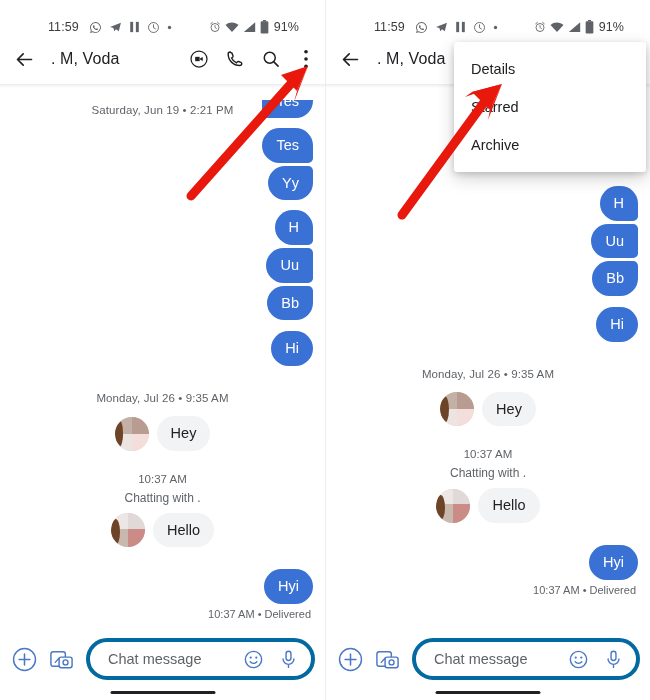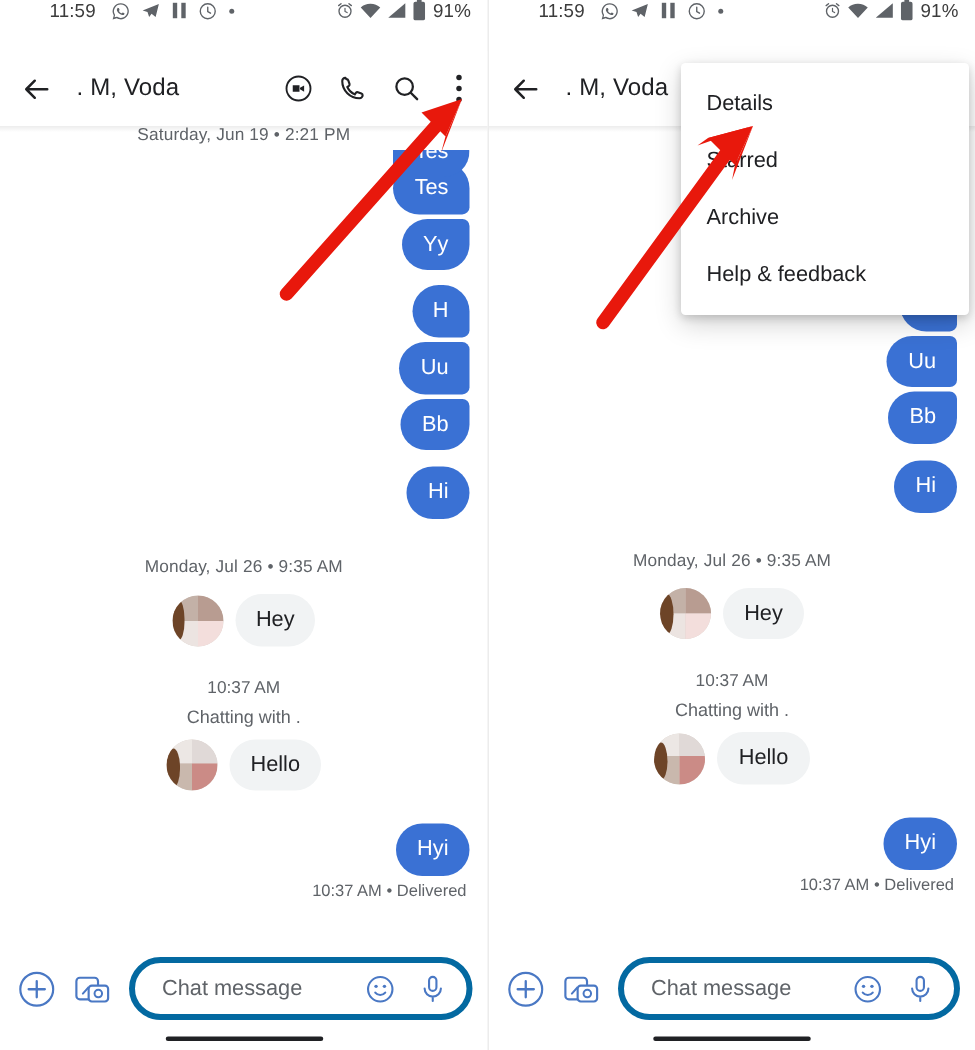--- a/index.html
+++ b/index.html
@@ -14,22 +14,22 @@
     position: relative;
     width: 325px; height: 700px;
     background: #ffffff;
     overflow: hidden;
   }
   .phone.right { border-left: 1px solid #ececec; }
 
   
   .statusbar {
     height: 34px;
-    display: flex; align-items: flex-start;
-    padding: 0 11px;
+    display: flex; align-items: flex-end;
+    padding: 0 26px;
     font-size: 12.5px; color: #4a4a4a;
     letter-spacing: .1px;
   }
   .sb-left { display: flex; align-items: center; gap: 7px; margin-left: 22px; }
   .sb-right { display: flex; align-items: center; gap: 4px; margin-left: auto; }
   .sb-time { font-size: 12.5px; color: #3c3c3c; margin-right: 3px; }
   .sb-pct { font-size: 12.5px; color: #3c3c3c; margin-left: 1px; }
   .ico { display: inline-flex; align-items: center; justify-content: center; }
   .ico svg { display: block; }
 
@@ -288,21 +288,21 @@
         </span>
       </span>
     </div>
     <div class="shadowline"></div>
 
     <div class="thread">
       <div class="clipped-wrap">
         <div class="clipped">Tes</div>
       </div>
 
-      <div class="daystamp" style="margin-top:34px">Saturday, Jun 19 • 2:21 PM</div>
+      <div class="daystamp" style="margin-top:54px">Saturday, Jun 19 • 2:21 PM</div>
 
       <div class="row out">
         <div class="bubble out grp-first">Tes</div>
       </div>
       <div class="row out" style="margin-top:1px">
         <div class="bubble out grp-last">Yy</div>
       </div>
 
       <div class="row out" style="margin-top:10px">
         <div class="bubble out grp-first">H</div>
@@ -514,21 +514,20 @@
       <div class="row out" style="margin-top:22px">
         <div class="bubble out">Hyi</div>
       </div>
       <div class="delivered">10:37 AM • Delivered</div>
     </div>
 
     <div class="menu">
       <div class="menu-item">Details</div>
       <div class="menu-item">Starred</div>
       <div class="menu-item">Archive</div>
-      <div class="menu-item">Help &amp; feedback</div>
     </div>
 
     <div class="composer">
       <span class="ico">
         <svg width="25" height="25" viewBox="0 0 26 26">
             <circle cx="13" cy="13" r="11.4" fill="none" stroke="#4a78c4" stroke-width="1.5"></circle>
             <path stroke="#4a78c4" stroke-width="1.6" stroke-linecap="round" d="M13 7.4v11.2M7.4 13h11.2"></path>
           </svg>
       </span>
       <span class="ico">

